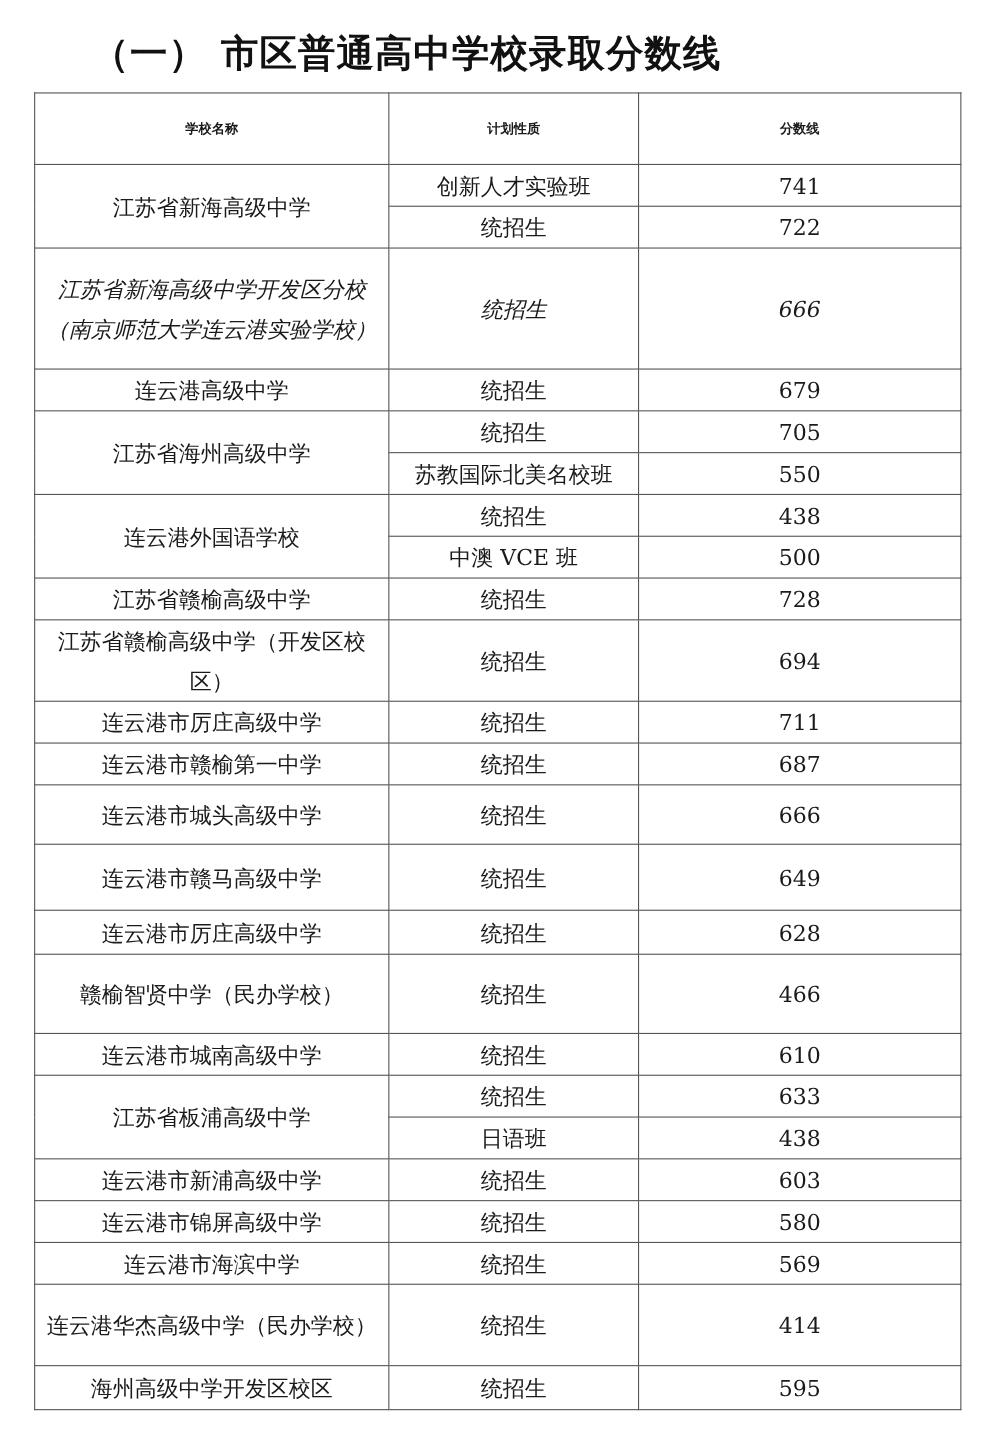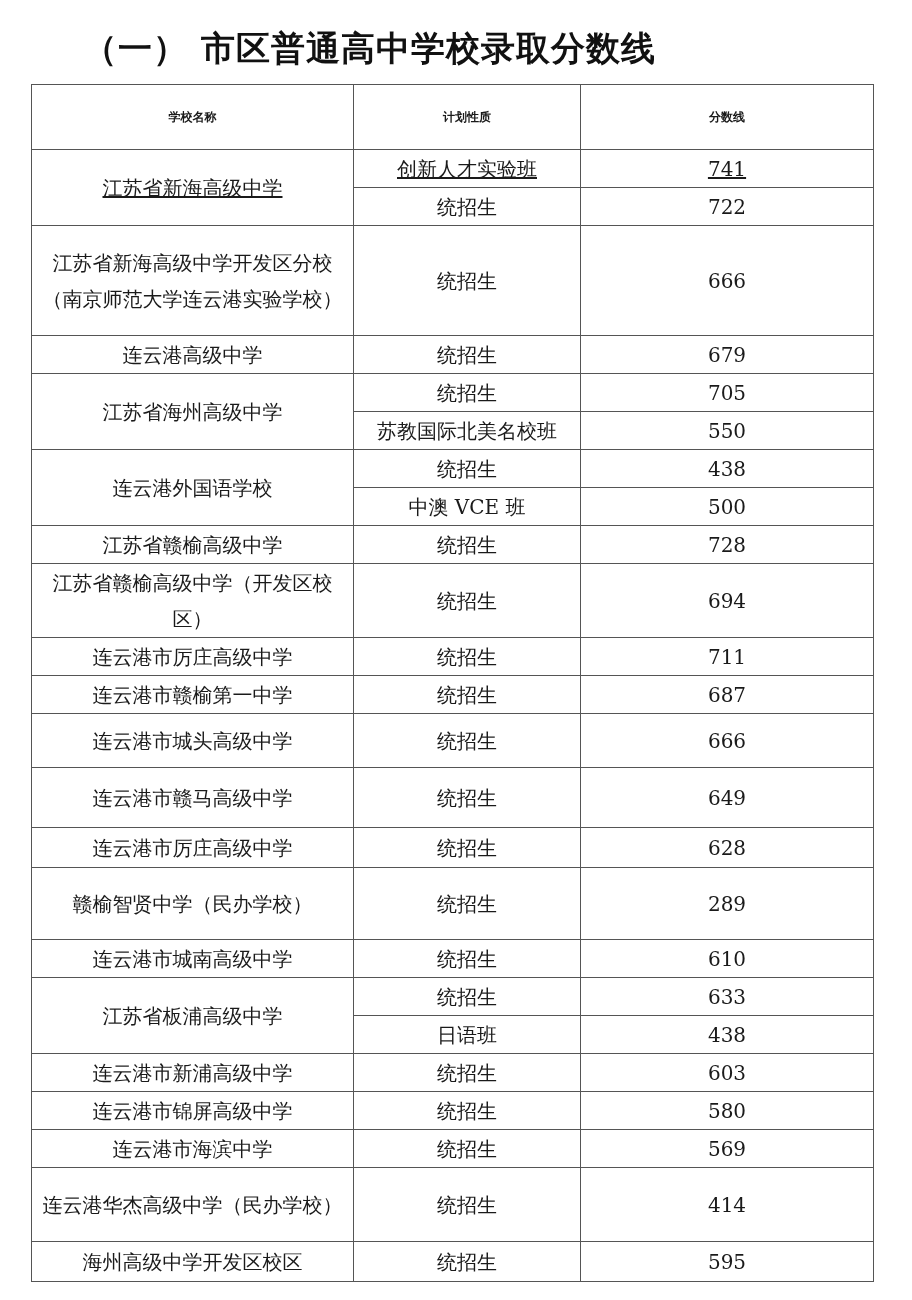--- a/index.html
+++ b/index.html
@@ -24,30 +24,30 @@
       <col class="c3">
     </colgroup>
   <thead>
     <tr>
       <th>学校名称</th>
       <th>计划性质</th>
       <th>分数线</th>
     </tr>
   </thead>
   <tbody id="tbody">
-      <tr style="height: 38px; text-decoration: underline;">
+      <tr style="height: 38px;">
         <td class="name" rowspan="2">江苏省新海高级中学</td>
         <td>创新人才实验班</td>
         <td>741</td>
       </tr>
       <tr style="height: 38px;">
         <td>统招生</td>
         <td>722</td>
       </tr>
-      <tr style="height: 110px;">
+      <tr style="height: 110px; font-style: italic;">
         <td class="name" rowspan="1">江苏省新海高级中学开发区分校（南京师范大学连云港实验学校）</td>
         <td>统招生</td>
         <td>666</td>
       </tr>
       <tr style="height: 38px;">
         <td class="name" rowspan="1">连云港高级中学</td>
         <td>统招生</td>
         <td>679</td>
       </tr>
       <tr style="height: 38px;">
@@ -99,21 +99,21 @@
         <td>649</td>
       </tr>
       <tr style="height: 40px;">
         <td class="name" rowspan="1">连云港市厉庄高级中学</td>
         <td>统招生</td>
         <td>628</td>
       </tr>
       <tr style="height: 72px;">
         <td class="name" rowspan="1">赣榆智贤中学（民办学校）</td>
         <td>统招生</td>
-        <td>289</td>
+        <td>466</td>
       </tr>
       <tr style="height: 38px;">
         <td class="name" rowspan="1">连云港市城南高级中学</td>
         <td>统招生</td>
         <td>610</td>
       </tr>
       <tr style="height: 38px;">
         <td class="name" rowspan="2">江苏省板浦高级中学</td>
         <td>统招生</td>
         <td>633</td>

